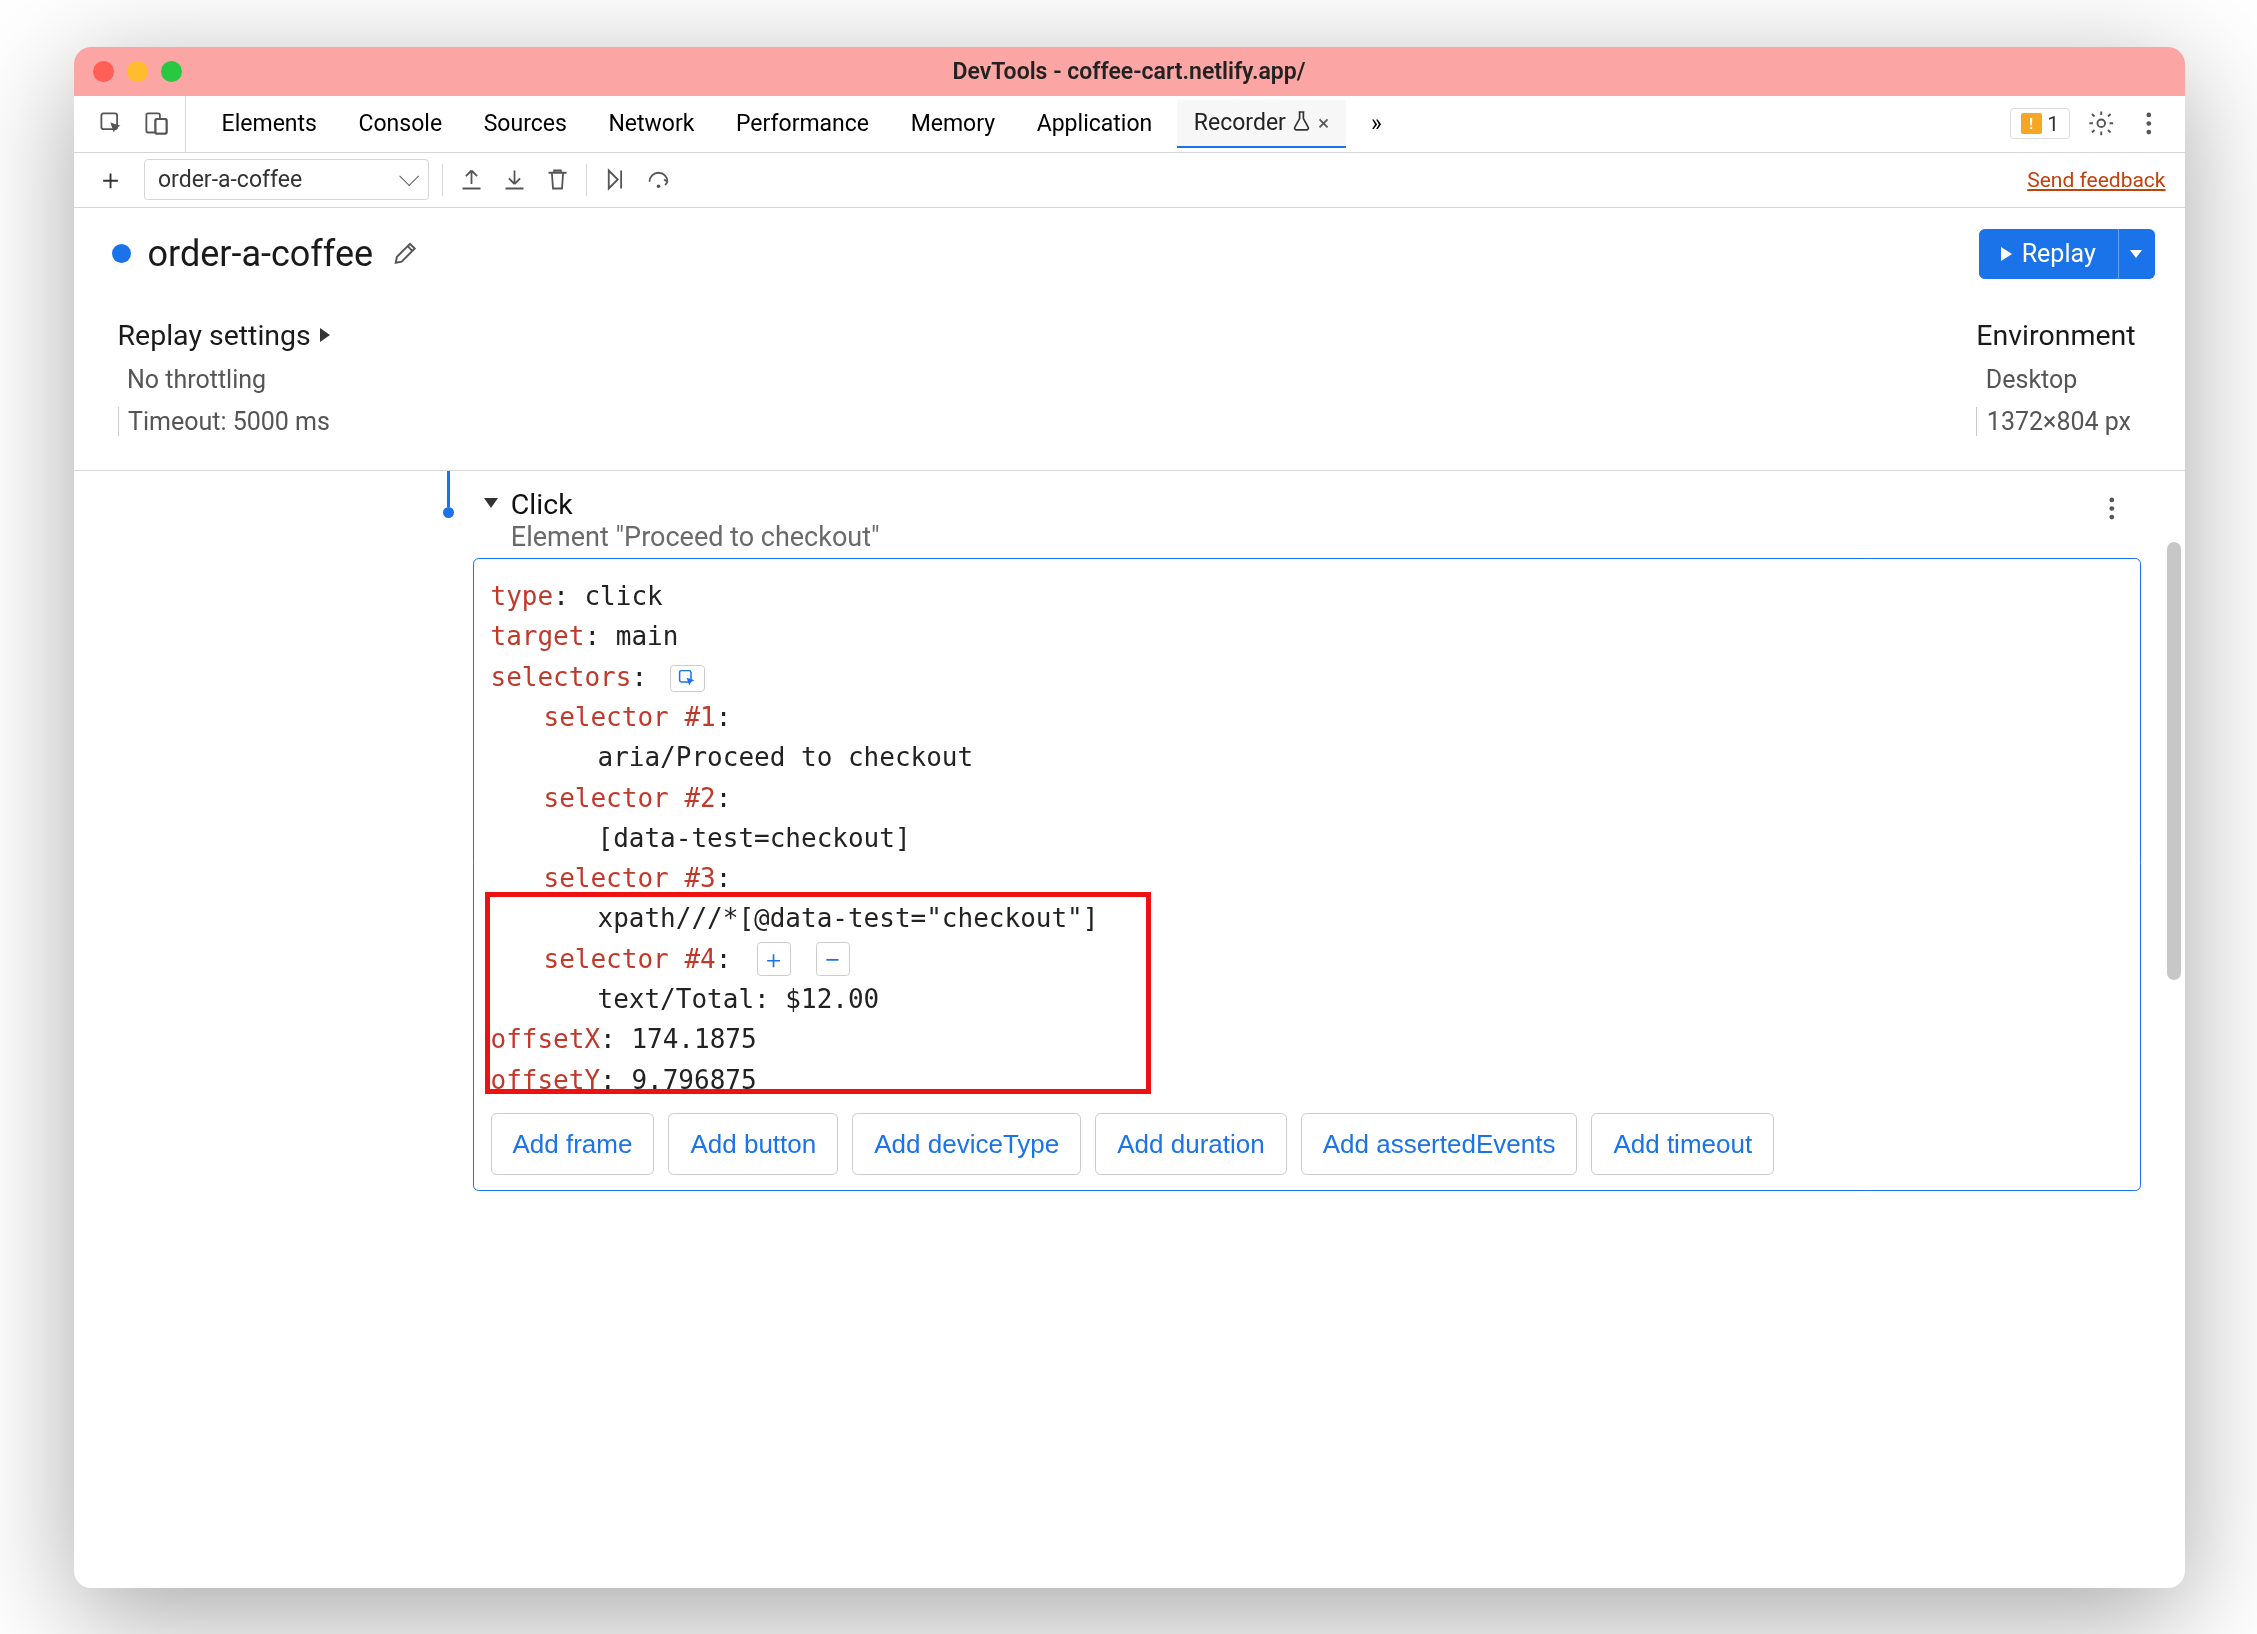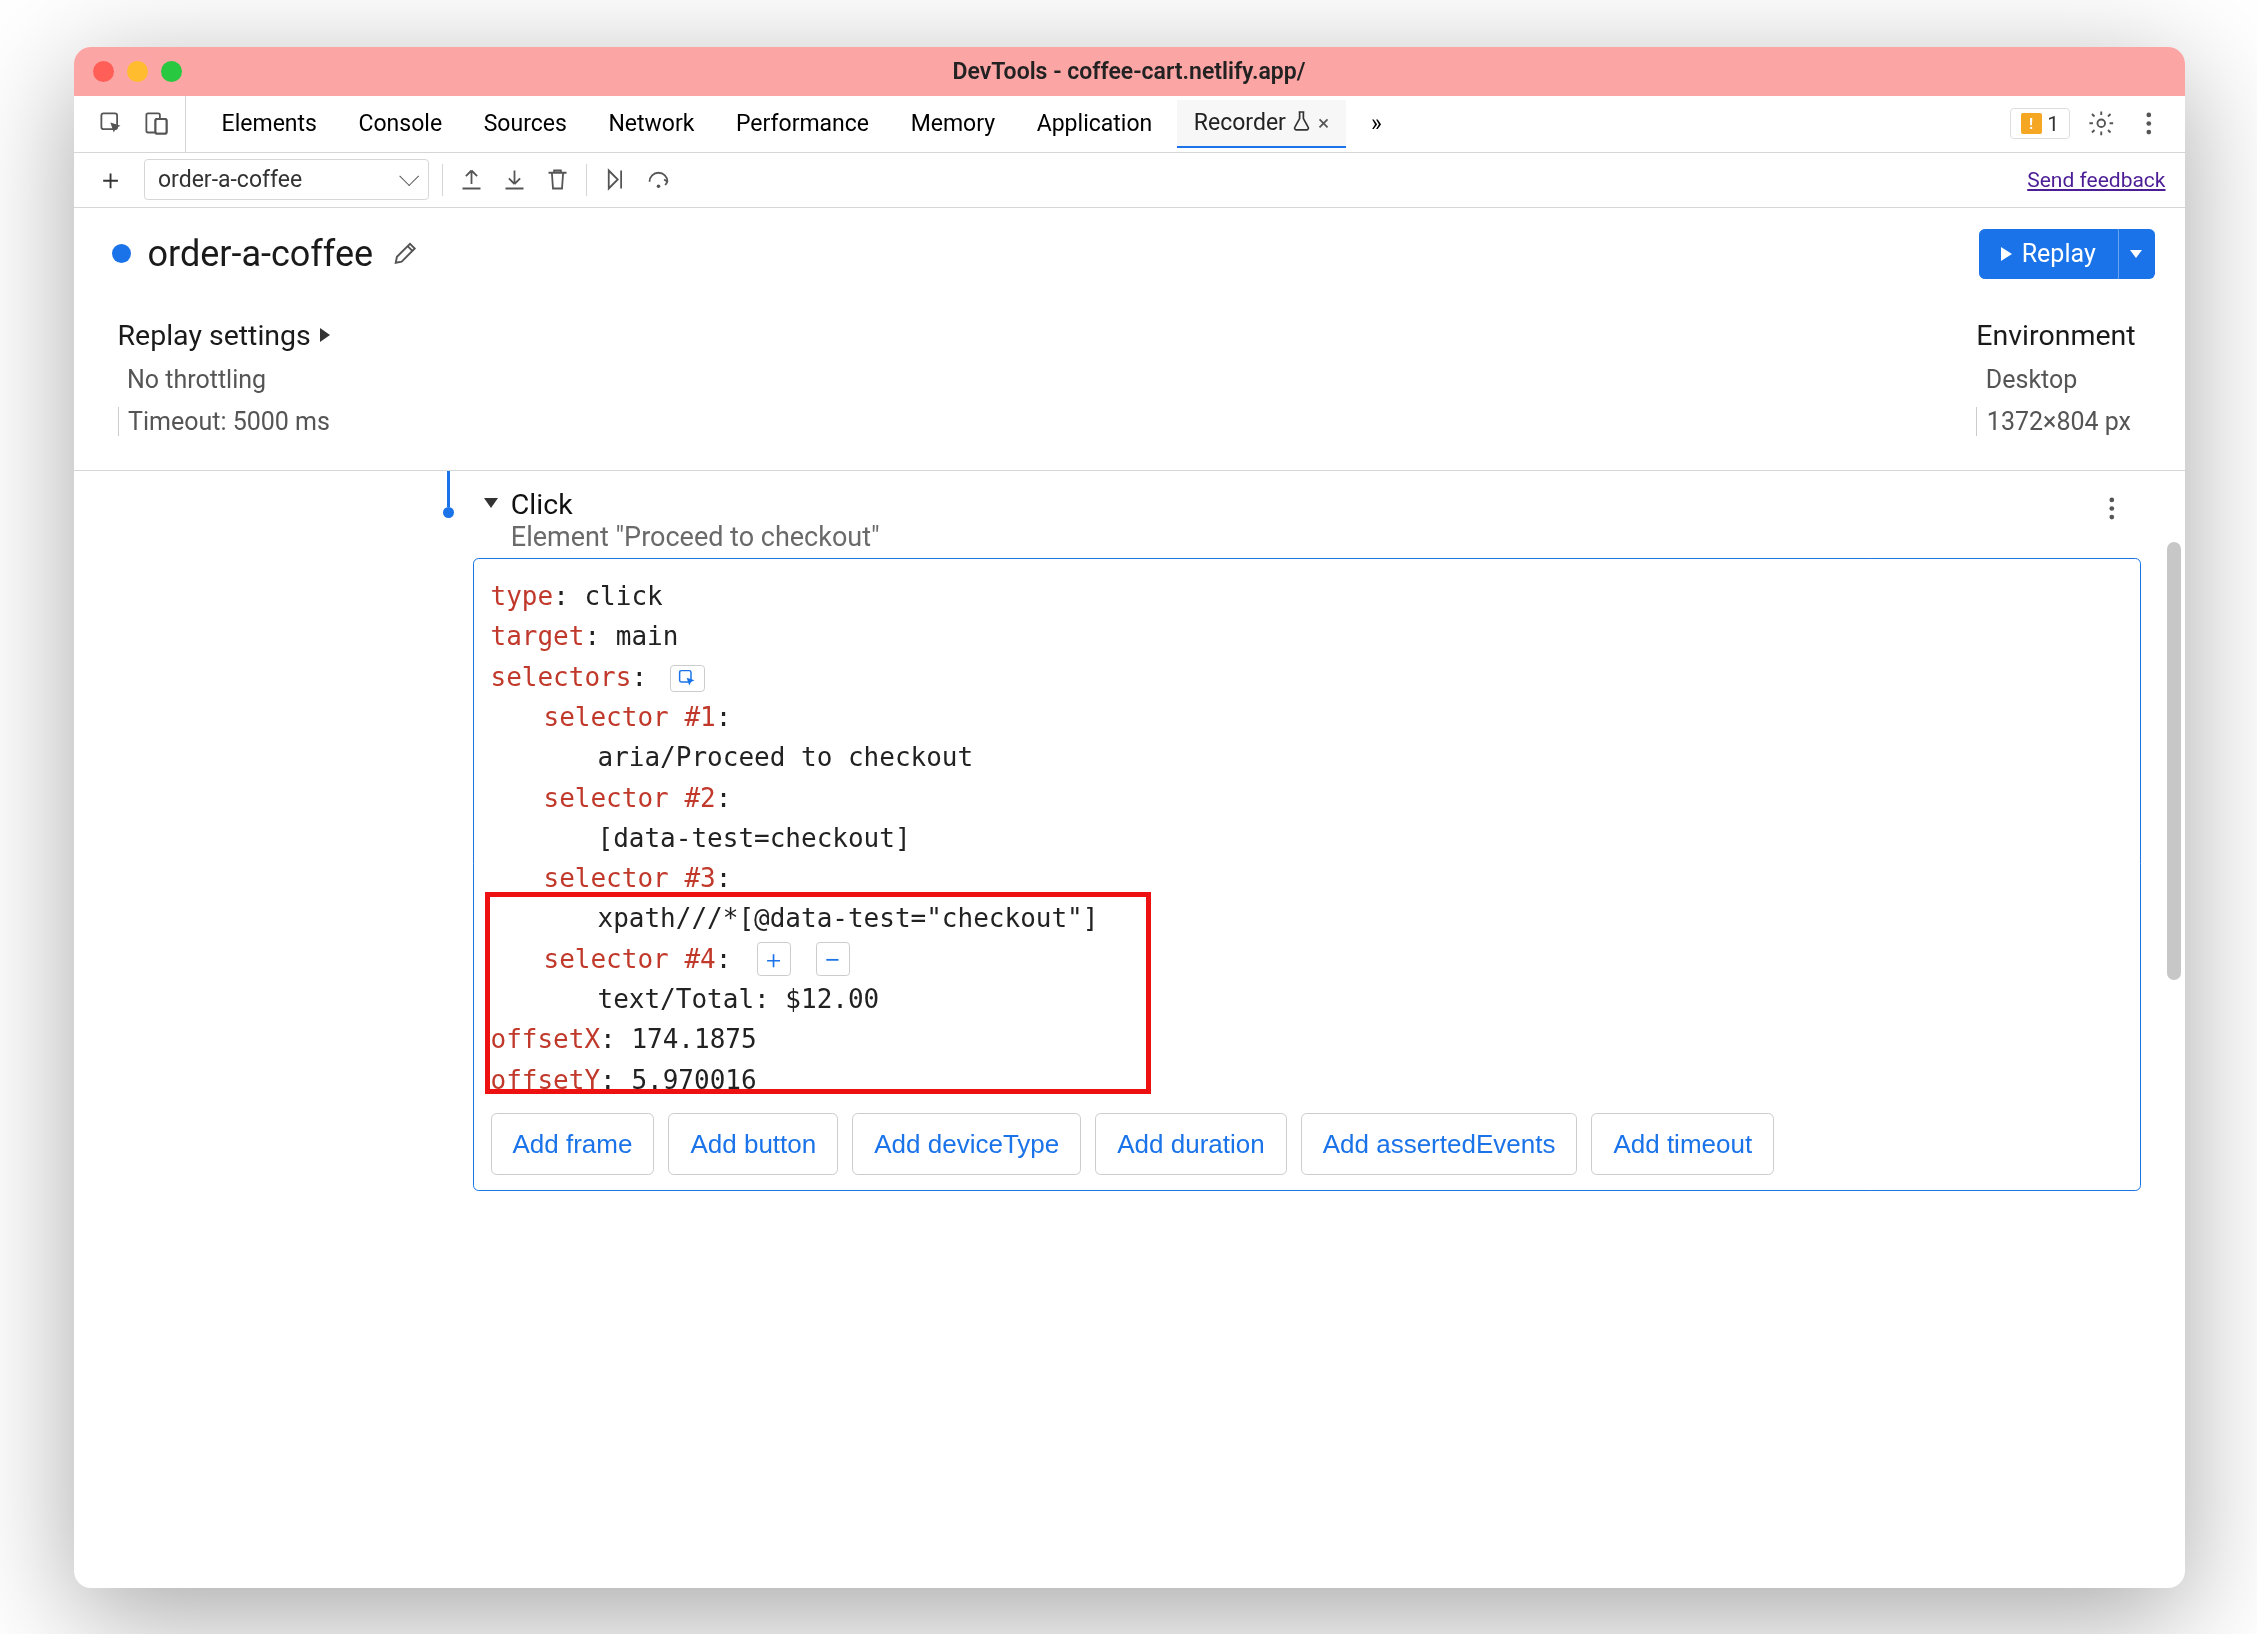--- a/index.html
+++ b/index.html
@@ -66,21 +66,21 @@
   height: 55px; display:flex; align-items:center;
   border-bottom:1px solid #d6d6d6;
   padding:0 17px; gap:13.3px; font-size:23px;
   position:relative;
 }
 .plus-ico { font-size:28.5px; color:#333; padding:0 5.7px;}
 .rec-select { border:1px solid #d6d6d6; border-radius:3.8px; padding:5.7px 42px 5.7px 13.3px; font-size:23px; color:#333; position:relative; min-width:285px;}
 .rec-select::after{content:""; position:absolute; right:11.4px; top:50%; width:13.3px; height:13.3px; border-right:1.9px solid #555; border-bottom:1.9px solid #555; transform: translateY(-75%) rotate(45deg);}
 .ico-btn { width:30px; height:30px; display:flex; align-items:center; justify-content:center;}
 .divider-v { width:1px; height:32px; background:#d6d6d6;}
-.send-feedback { position:absolute; right:19px; font-size:21px; color:#4c1d95; text-decoration:underline;}
+.send-feedback { position:absolute; right:19px; font-size:21px; color:#c2410c; text-decoration:underline;}
 .header-row {
   display:flex; align-items:center; padding:21px 30px 21px 38px;
   justify-content:space-between;
 }
 .title-left { display:flex; align-items:center; gap:17px;}
 .blue-dot { width:19px; height:19px; border-radius:50%; background:#1a73e8;}
 .rec-title { font-size:36px; font-weight:400; color:#1a1a1a;}
 .edit-pencil { width:28.5px; height:28.5px; stroke:#555; fill:none; stroke-width:1.6;}
 .title-right { display:flex; gap:13.3px;}
 .btn-group { display:flex;}
@@ -348,21 +348,21 @@
       <div class="indent1">
         <span class="kv-key">selector #4</span><span class="kv-val">:</span>
         <span class="pm-btn">＋</span>
         <span class="pm-btn">−</span>
       </div>
       <div class="indent2"><span class="kv-val">text/Total: $12.00</span></div>
 
       <div class="red-box" style="left:11.4px; top:333px; width:666px; height:202px;"></div>
 
       <div><span class="kv-key">offsetX</span><span class="kv-val">: </span><span class="kv-val">174.1875</span></div>
-      <div><span class="kv-key">offsetY</span><span class="kv-val">: </span><span class="kv-val">5.970016</span></div>
+      <div><span class="kv-key">offsetY</span><span class="kv-val">: </span><span class="kv-val">9.796875</span></div>
 
       <div class="add-row">
         <div class="add-btn">Add frame</div>
         <div class="add-btn">Add button</div>
         <div class="add-btn">Add deviceType</div>
         <div class="add-btn">Add duration</div>
         <div class="add-btn">Add assertedEvents</div>
         <div class="add-btn">Add timeout</div>
       </div>
     </div>

